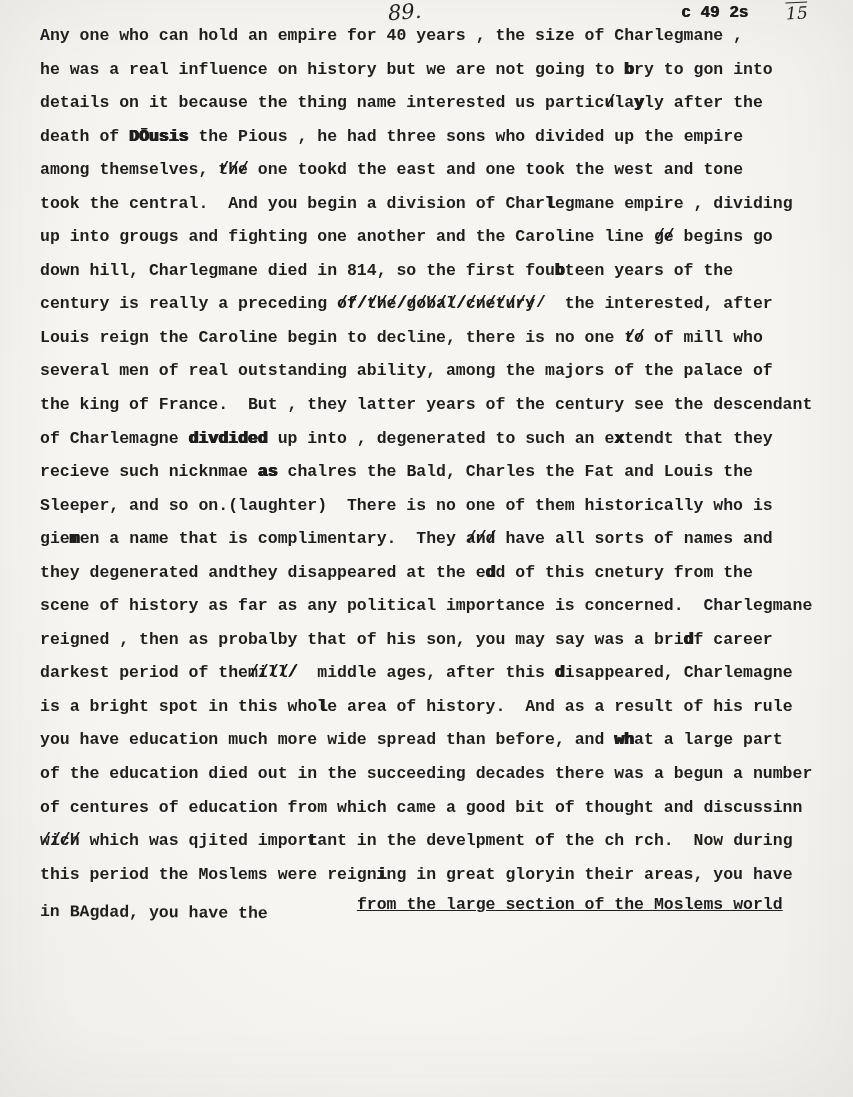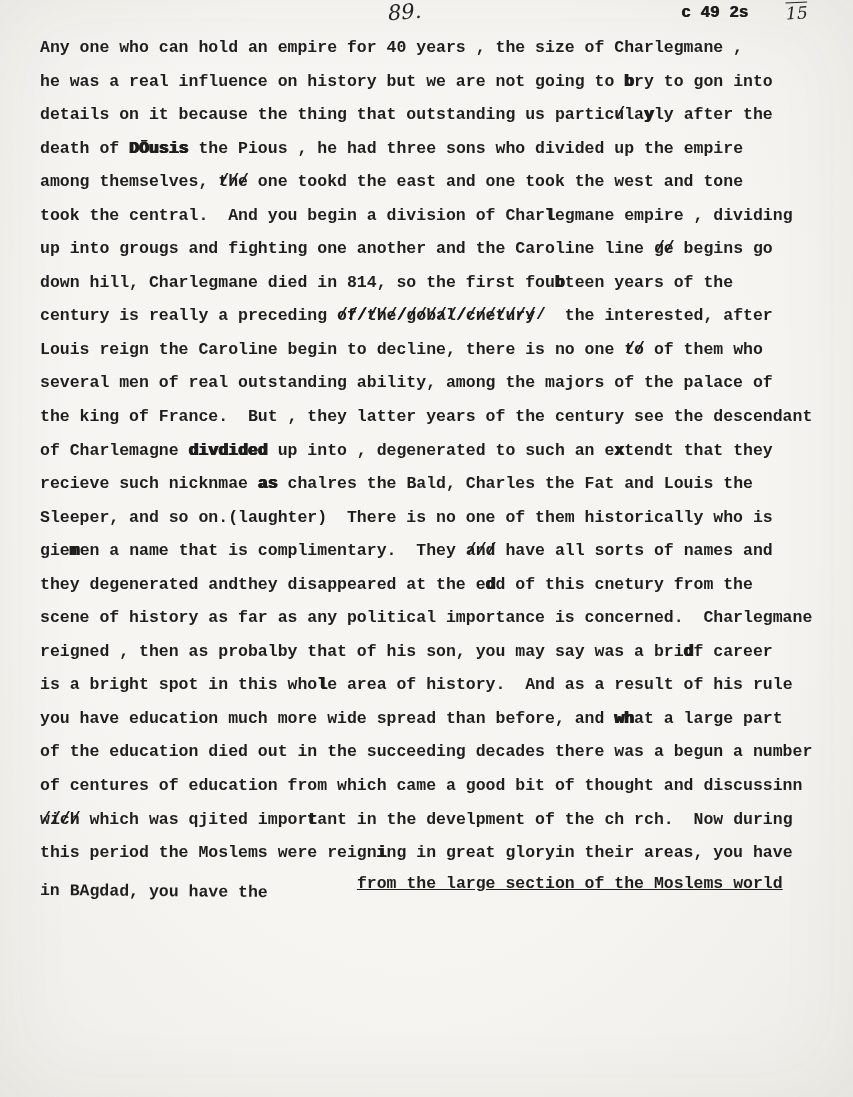--- a/index.html
+++ b/index.html
@@ -38,21 +38,21 @@
     position: absolute;
     left: 681px; top: 4px;
     font-size: 16px;
     font-weight: bold;
     text-shadow: 0.7px 0 currentColor;
     white-space: pre;
   }
   
   .lines {
     position: absolute;
-    left: 40px; top: 31px;
+    left: 40px; top: 19px;
     font-size: 16.5px;
     line-height: 33.55px;
     font-weight: bold;
     letter-spacing: 0;
   }
   .line { white-space: pre; height: 33.55px; }
   
   .s-struck {
     position: relative;
     display: inline-block;
@@ -76,37 +76,38 @@
 <body>
 
 <div class="page">
   <div class="hand hand-pagenum">89.</div>
   <div class="typed-code">c 49 2s</div>
   <div class="hand hand-sidenote">15</div>
 
   <div class="lines">
       <div class="line"><span>Any one who can hold an empire for 40 years , the size of Charlegmane ,</span></div>
       <div class="line"><span>he was a real influence on history but we are not going to </span><span class="s-over">b</span><span>ry to gon into</span></div>
-      <div class="line"><span>details on it because the thing that outstanding us partic</span><span class="s-struck" data-slash="/">u</span><span>la</span><span class="s-over">y</span><span>ly after the</span></div>
+      <div class="line"><span>details on it because the thing name interested us partic</span><span class="s-struck" data-slash="/">u</span><span>la</span><span class="s-over">y</span><span>ly after the</span></div>
       <div class="line"><span>death of </span><span class="s-over">DŌusis</span><span> the Pious , he had three sons who divided up the empire</span></div>
       <div class="line"><span>among themselves, </span><span class="s-struck" data-slash="///">the</span><span> one tookd the east and one took the west and tone</span></div>
       <div class="line"><span>took the central.  And you begin a division of Char</span><span class="s-over">l</span><span>egmane empire , dividing</span></div>
       <div class="line"><span>up into grougs and fighting one another and the Caroline line </span><span class="s-struck" data-slash="//">ge</span><span> begins go</span></div>
       <div class="line"><span>down hill, Charlegmane died in 814, so the first fou</span><span class="s-over">b</span><span>teen years of the</span></div>
       <div class="line"><span>century is really a preceding </span><span class="s-struck" data-slash="/////////////////////">of/the/gobal/cnetury</span><span>   the interested, after</span></div>
-      <div class="line"><span>Louis reign the Caroline begin to decline, there is no one </span><span class="s-struck" data-slash="//">to</span><span> of them who</span></div>
+      <div class="line"><span>Louis reign the Caroline begin to decline, there is no one </span><span class="s-struck" data-slash="//">to</span><span> of mill who</span></div>
       <div class="line"><span>several men of real outstanding ability, among the majors of the palace of</span></div>
       <div class="line"><span>the king of France.  But , they latter years of the century see the descendant</span></div>
       <div class="line"><span>of Charlemagne </span><span class="s-over">divdided</span><span> up into , degenerated to such an e</span><span class="s-over">x</span><span>tendt that they</span></div>
       <div class="line"><span>recieve such nicknmae </span><span class="s-over">as</span><span> chalres the Bald, Charles the Fat and Louis the</span></div>
       <div class="line"><span>Sleeper, and so on.(laughter)  There is no one of them historically who is</span></div>
       <div class="line"><span>gie</span><span class="s-over">m</span><span>en a name that is complimentary.  They </span><span class="s-struck" data-slash="///">and</span><span> have all sorts of names and</span></div>
       <div class="line"><span>they degenerated andthey disappeared at the e</span><span class="s-over">d</span><span>d of this cnetury from the</span></div>
       <div class="line"><span>scene of history as far as any political importance is concerned.  Charlegmane</span></div>
       <div class="line"><span>reigned , then as probalby that of his son, you may say was a bri</span><span class="s-over">d</span><span>f career</span></div>
+      <div class="line"><span>darkest period of the</span><span class="s-struck" data-slash="/////">mill/</span><span>  middle ages, after this </span><span class="s-over">d</span><span>isappeared, Charlemagne</span></div>
       <div class="line"><span>is a bright spot in this who</span><span class="s-over">l</span><span>e area of history.  And as a result of his rule</span></div>
       <div class="line"><span>you have education much more wide spread than before, and </span><span class="s-over">wh</span><span>at a large part</span></div>
       <div class="line"><span>of the education died out in the succeeding decades there was a begun a number</span></div>
       <div class="line"><span>of centures of education from which came a good bit of thought and discussinn</span></div>
       <div class="line"><span class="s-struck" data-slash="////">wich</span><span> which was qjited impor</span><span class="s-over">t</span><span>ant in the develpment of the ch rch.  Now during</span></div>
       <div class="line"><span>this period the Moslems were reign</span><span class="s-over">i</span><span>ng in great gloryin their areas, you have</span></div>
       <div class="line"><span class="s-low">in BAgdad, you have the</span><span>         </span><span class="s-high">from the large section of the Moslems world</span></div>
     </div>
 </div>
 

